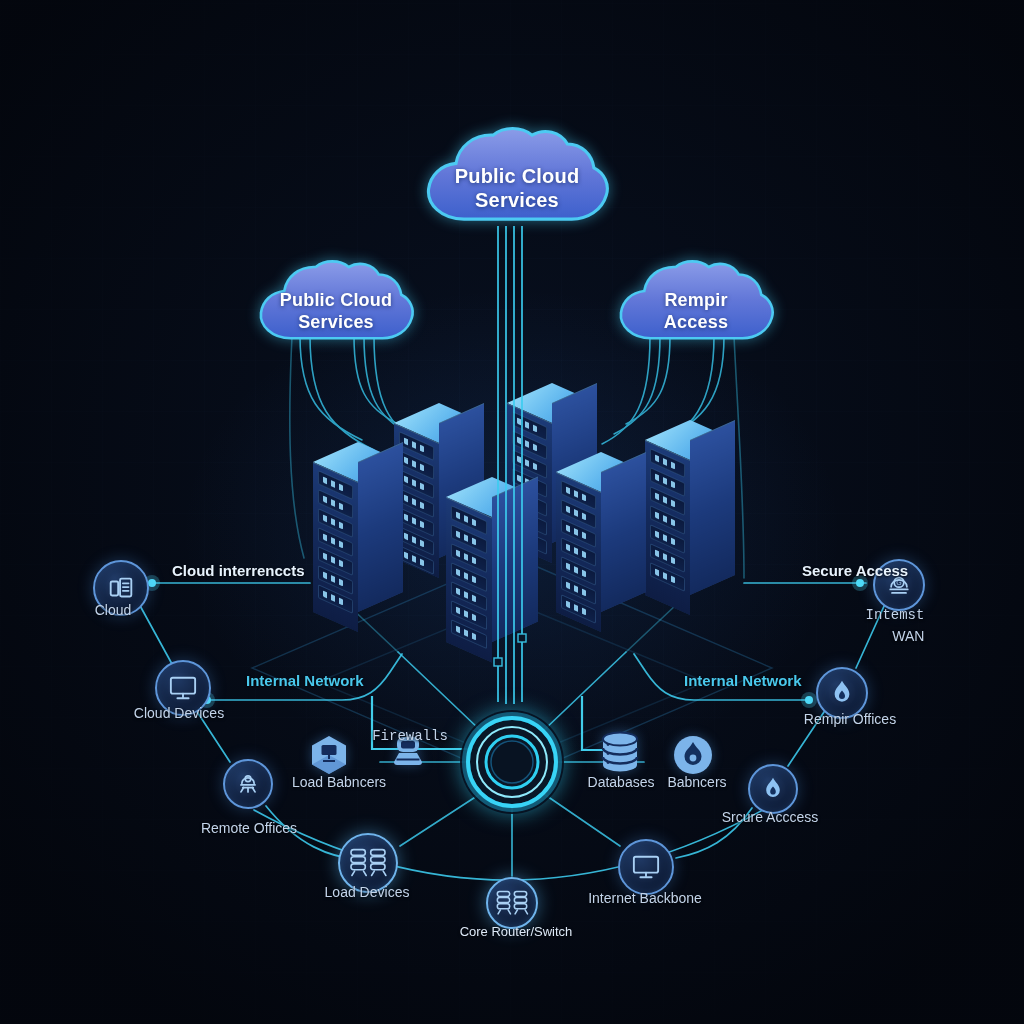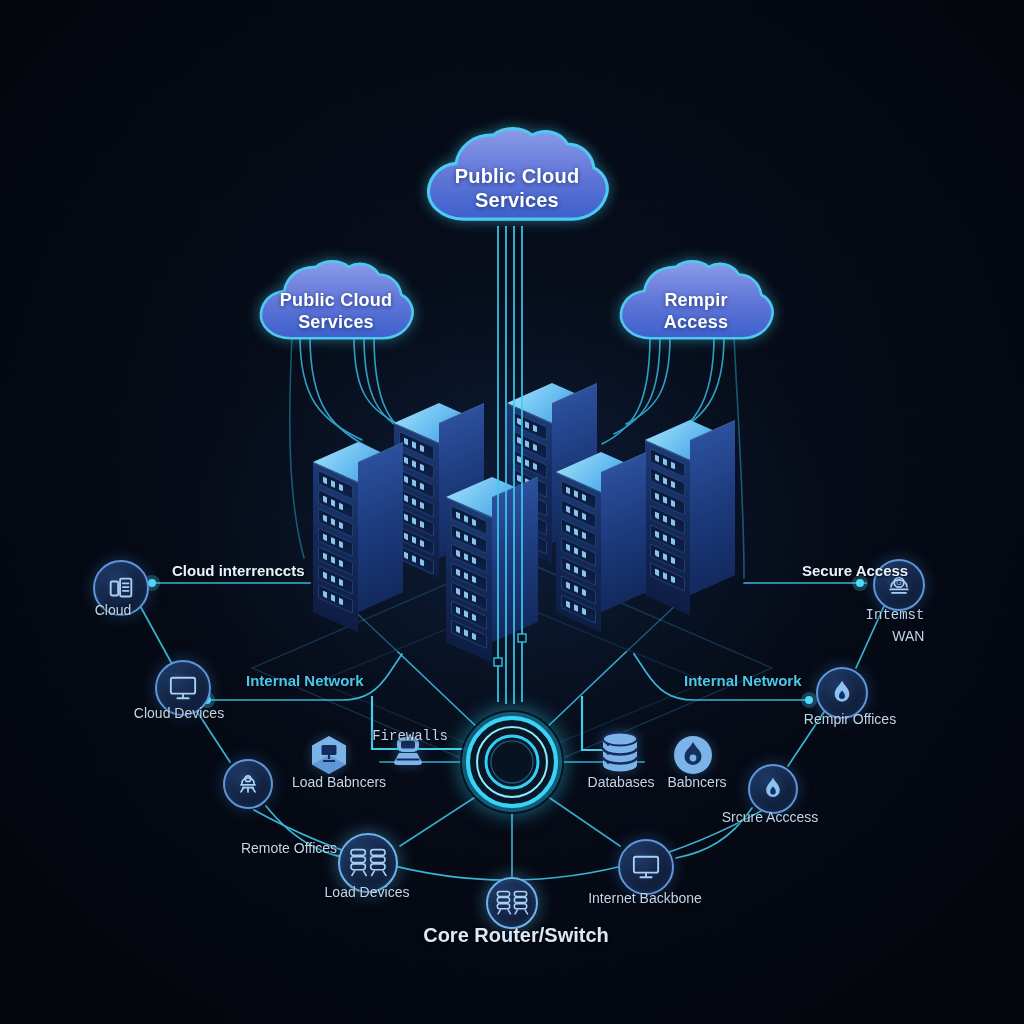--- a/index.html
+++ b/index.html
@@ -43,21 +43,21 @@
   
   .node{position:absolute;z-index:8;border-radius:50%;
     background:radial-gradient(circle at 38% 32%, #203a66, #0d1a34 72%);
     border:2px solid #5e96da;display:flex;align-items:center;justify-content:center;
     box-shadow:0 0 16px rgba(80,150,235,.3), inset 0 0 10px rgba(70,130,210,.25);}
   .node.bright{border-color:#6fb4ec;
     box-shadow:0 0 18px rgba(90,190,250,.45), inset 0 0 10px rgba(80,160,240,.3);}
   .icon-solo{position:absolute;z-index:8;filter:drop-shadow(0 0 6px rgba(80,160,240,.35));}
   .n-label{position:absolute;z-index:9;transform:translateX(-50%);white-space:nowrap;
     color:#c3d4ea;font-size:14px;font-weight:500;text-shadow:0 1px 3px #000;text-align:center;}
-  .n-label.big{font-size:20px;color:#dde9f7;font-weight:700;}
+  .n-label.big{font-size:13px;color:#dde9f7;font-weight:400;}
   .link-label{position:absolute;z-index:9;white-space:nowrap;font-size:15px;font-weight:600;
     text-shadow:0 1px 3px #000;}
   .link-label.white{color:#e8f3fd;margin-left:12px;}
   .link-label.cyan{color:#49c8ec;}
   .stroke-icon{stroke:#a9d0f4;fill:none;stroke-width:2;stroke-linecap:round;stroke-linejoin:round;}
 </style>
 </head>
 <body>
 
 <div class="stage">
@@ -295,21 +295,21 @@
 
   <div class="node" style="left:223px;top:759px;width:46px;height:46px;">
     <svg width="28" height="28" viewBox="0 0 32 32" class="stroke-icon">
       <path d="M9 15 a7 6 0 0 1 14 0"></path>
       <circle cx="16" cy="10" r="3.2"></circle>
       <line x1="8" y1="17" x2="24" y2="17"></line>
         <line x1="10" y1="20" x2="22" y2="20"></line>
       <path d="M11 20 l-3 5 M21 20 l3 5 M16 20 v5"></path>
     </svg>
   </div>
-  <div class="n-label" style="left:249px;top:840px;margin-left:40px;">Remote Offices</div>
+  <div class="n-label" style="left:249px;top:820px;">Remote Offices</div>
 
   <div class="node" style="left:873px;top:559px;width:48px;height:48px;">
     <svg width="30" height="28" viewBox="0 0 34 32" class="stroke-icon">
       <path d="M8 18 a9 8 0 0 1 18 0"></path>
       <circle cx="17" cy="13" r="5.5"></circle>
       <text x="17" y="16" font-size="8" fill="#a9d0f4" stroke="none" text-anchor="middle" font-family="Liberation Sans, sans-serif">G</text>
       <path d="M7 21 h20 M9 25 h16"></path>
     </svg>
   </div>
   <div class="n-label" style="left:895px;top:605px;line-height:21px;">

